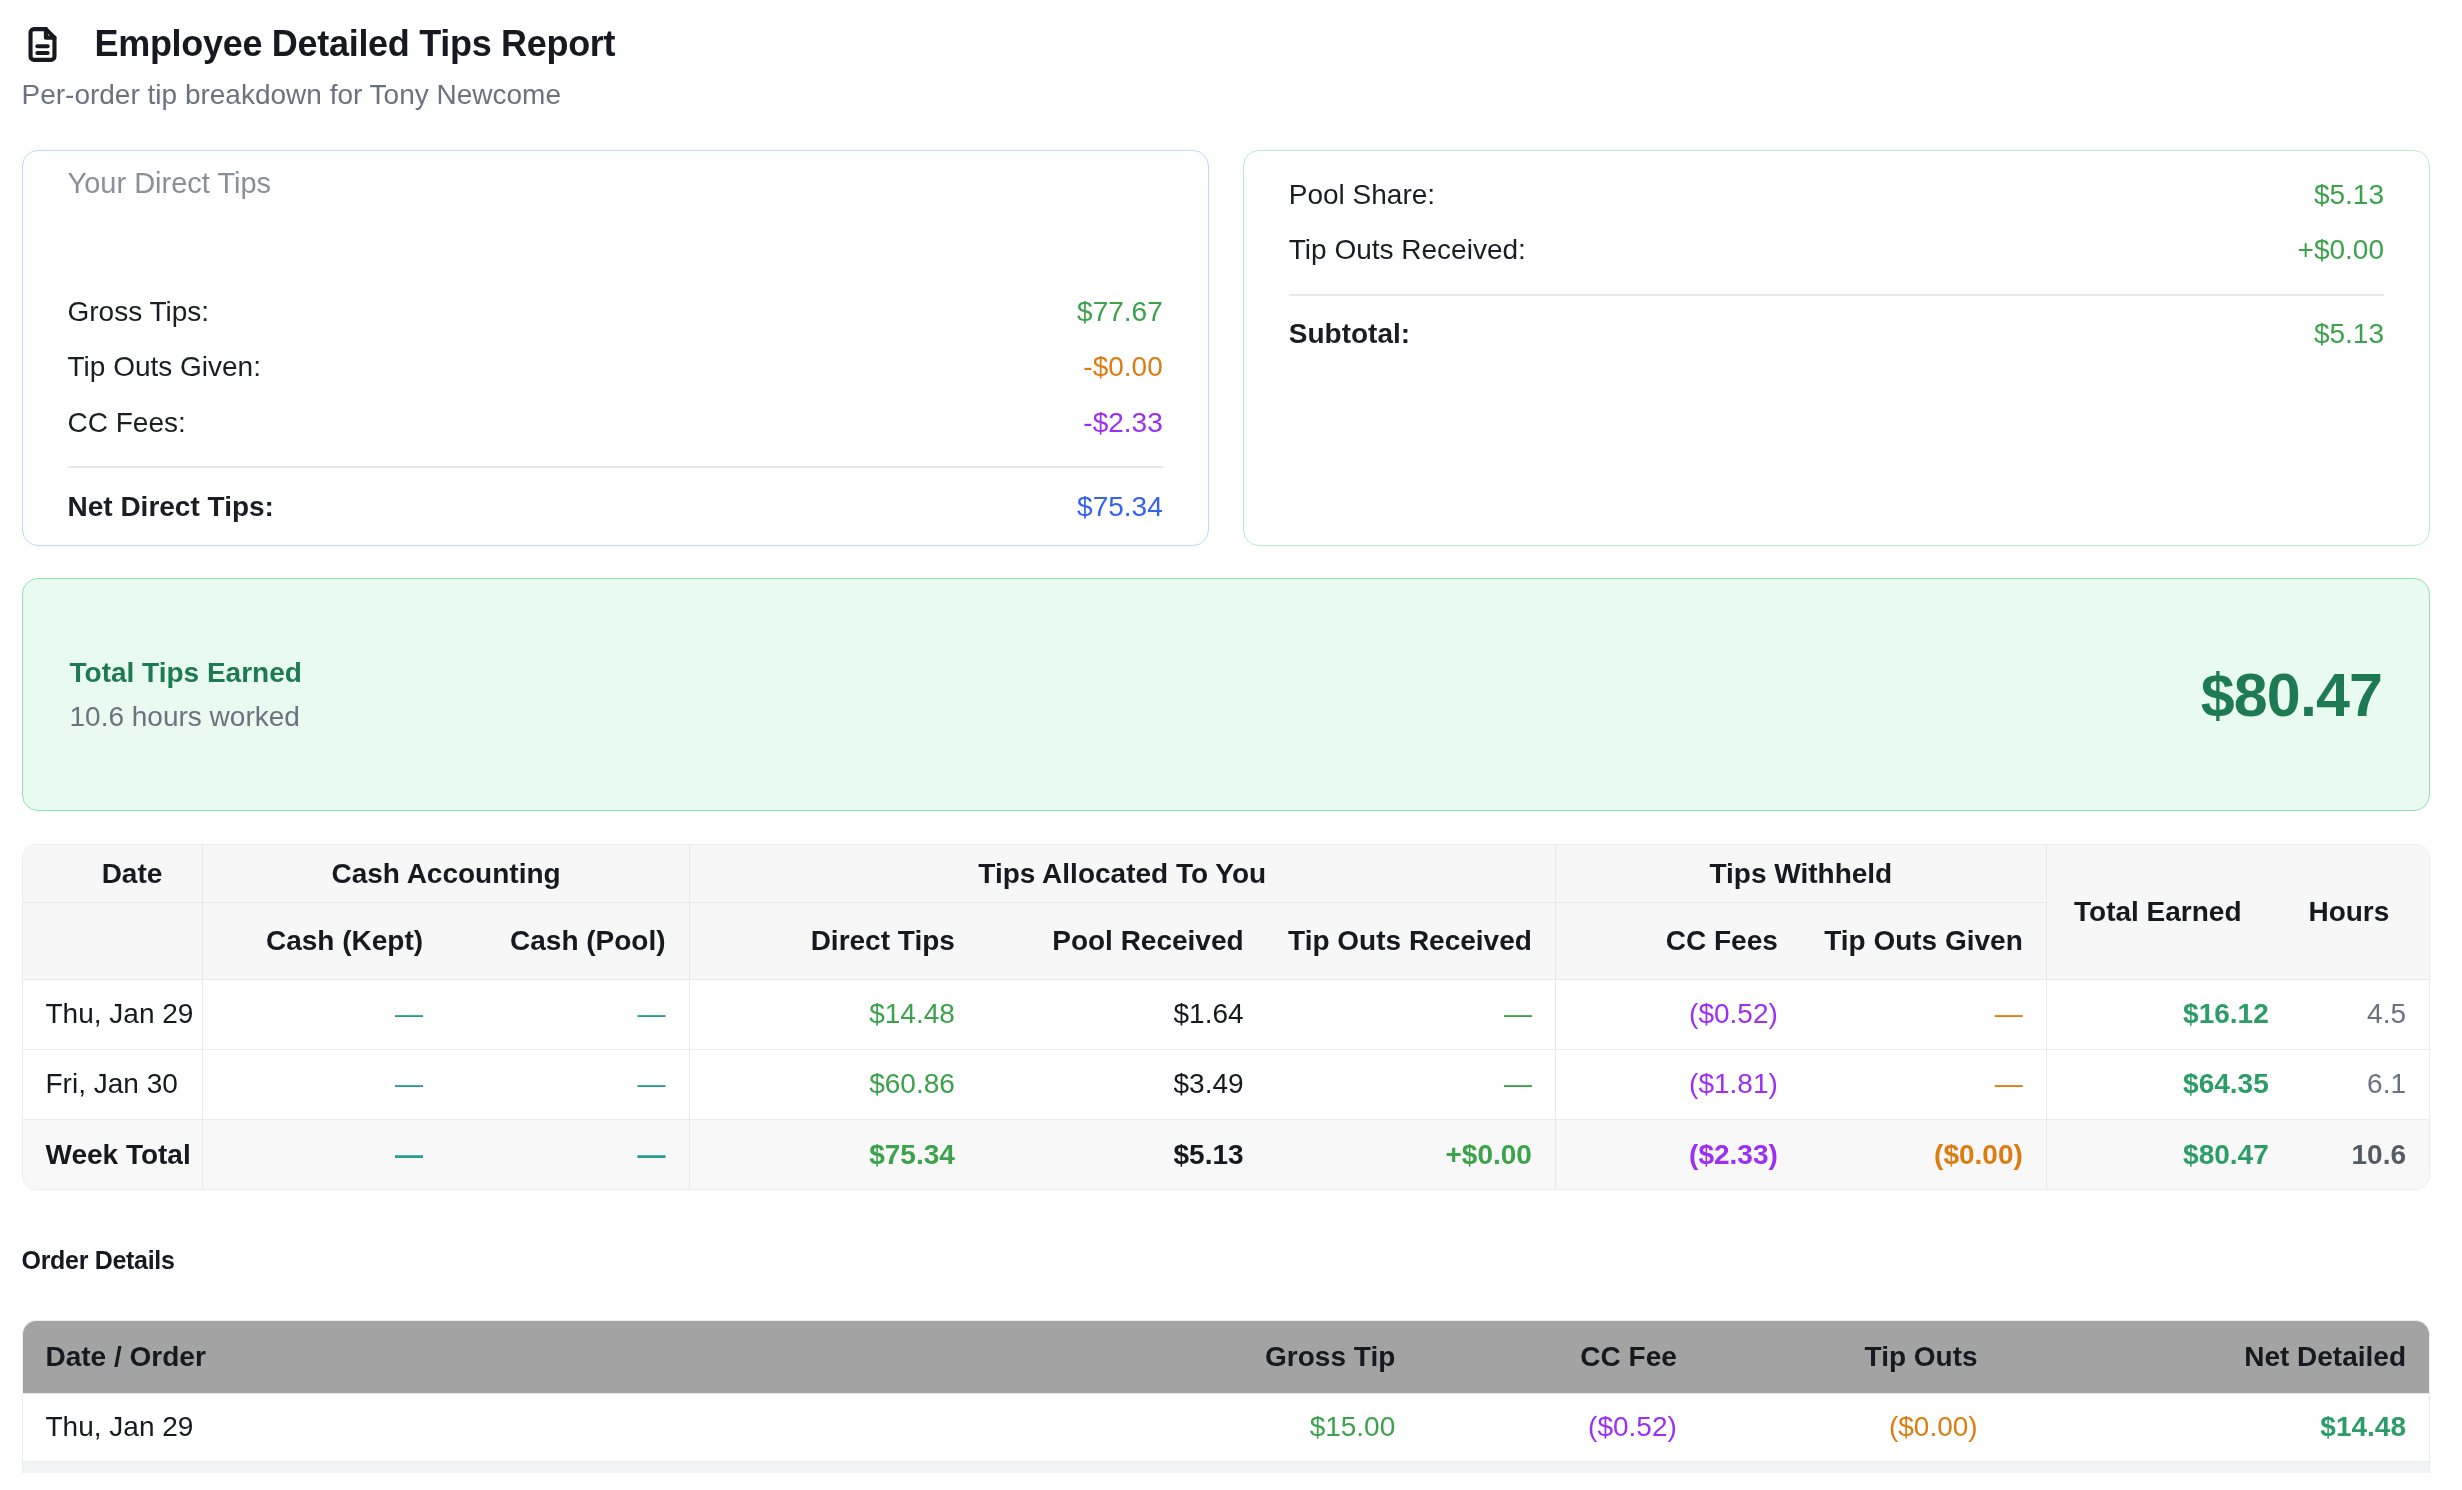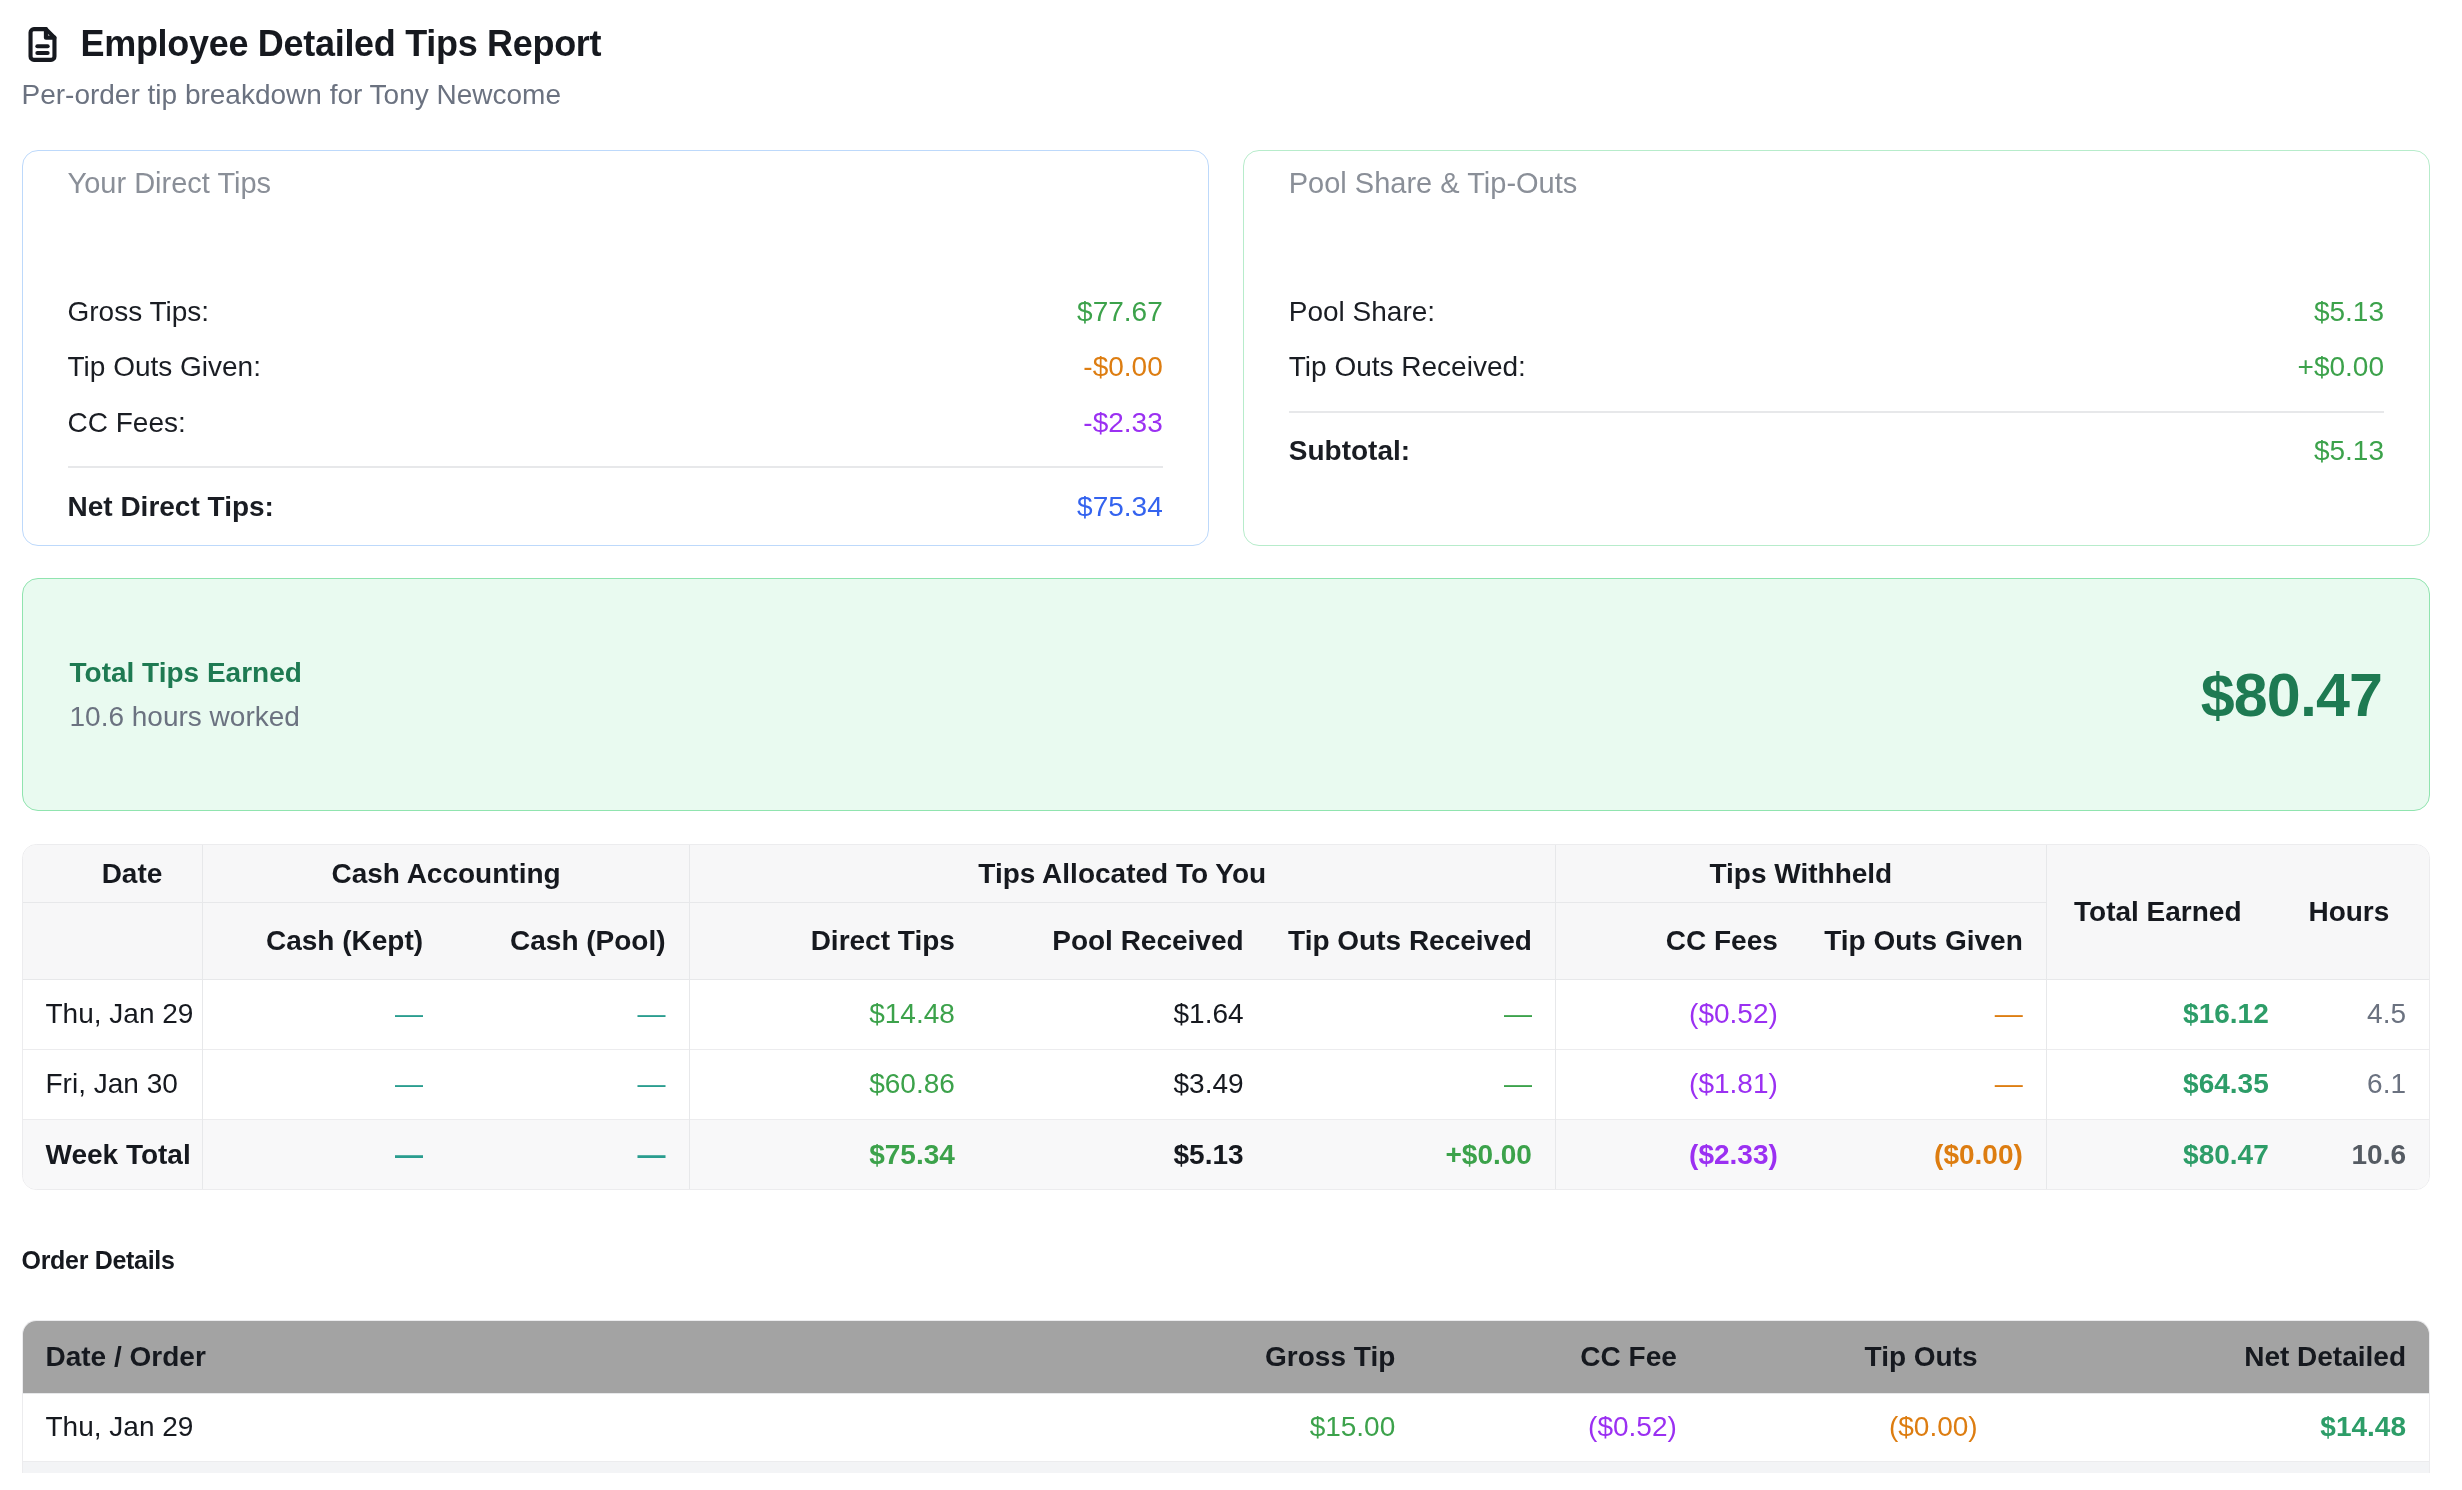--- a/index.html
+++ b/index.html
@@ -6,21 +6,21 @@
   html, body { width: 2462px; height: 1490px; overflow: hidden; }
   body {
     background: #ffffff;
     color: #16191f;
     font-family: "Liberation Sans", "DejaVu Sans", sans-serif;
     font-size: 28px;
     padding: 23px 32px 0 21.5px;
   }
 
   
-  .title-row { display: flex; align-items: center; gap: 18px; }
+  .title-row { display: flex; align-items: center; gap: 32px; }
   .doc-icon { width: 41px; height: 41px; display: inline-flex; color: #16191f; }
   .doc-icon svg { width: 100%; height: 100%; }
   h1 { font-size: 36px; font-weight: 700; letter-spacing: -0.3px; }
   .subtitle { margin-top: 14.3px; color: #6b7280; font-size: 28px; }
 
   
   .cards { display: flex; gap: 34px; margin-top: 39px; }
   .card { flex: 1; height: 396px; border-radius: 16px; padding: 16px 45px; background: #fff; }
   .card-blue  { border: 1.8px solid #bdd9fb; }
   .card-green { border: 1.8px solid #b7eccb; }
@@ -120,21 +120,20 @@
         <span class="val c-purple">-$2.33</span>
       </div>
       <div class="divider"></div>
       <div class="crow total">
         <span class="lbl">Net Direct Tips:</span>
         <span class="val c-blue">$75.34</span>
       </div>
     </div>
 
     <div class="card card-green">
-      <div class="card-title">Pool Share &amp; Tip-Outs</div>
       <div class="crow">
         <span class="lbl">Pool Share:</span>
         <span class="val c-green">$5.13</span>
       </div>
       <div class="crow">
         <span class="lbl">Tip Outs Received:</span>
         <span class="val c-green">+$0.00</span>
       </div>
       <div class="divider"></div>
       <div class="crow total">

